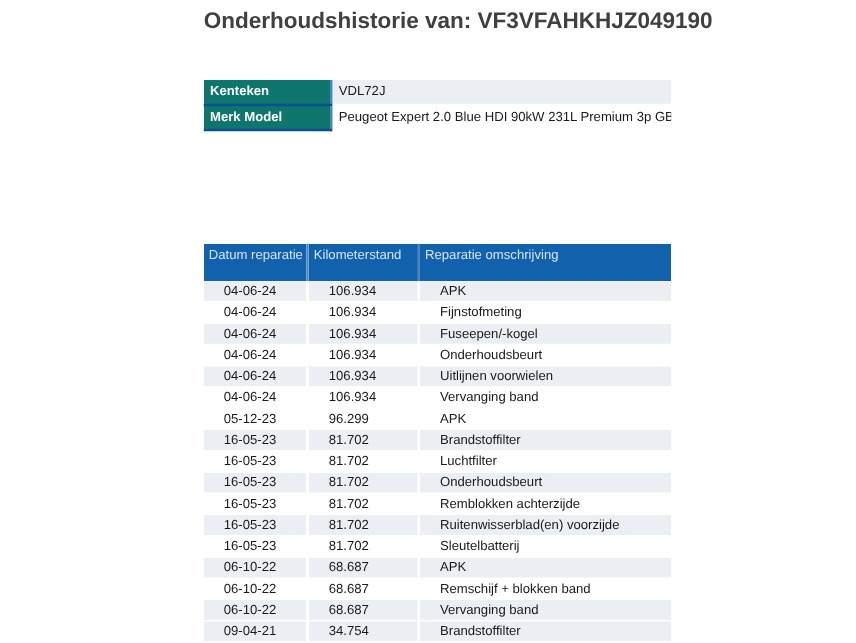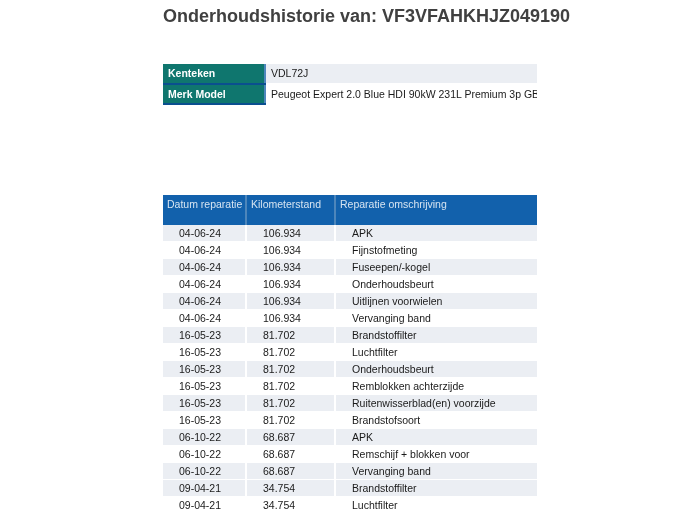--- a/index.html
+++ b/index.html
@@ -162,20 +162,25 @@
       <tr class="alt">
         <td>04-06-24</td>
         <td>106.934</td>
         <td>Uitlijnen voorwielen</td>
       </tr>
       <tr>
         <td>04-06-24</td>
         <td>106.934</td>
         <td>Vervanging band</td>
       </tr>
+      <tr>
+        <td>05-12-23</td>
+        <td>96.299</td>
+        <td>APK</td>
+      </tr>
       <tr class="alt">
         <td>16-05-23</td>
         <td>81.702</td>
         <td>Brandstoffilter</td>
       </tr>
       <tr>
         <td>16-05-23</td>
         <td>81.702</td>
         <td>Luchtfilter</td>
       </tr>
@@ -190,31 +195,31 @@
         <td>Remblokken achterzijde</td>
       </tr>
       <tr class="alt">
         <td>16-05-23</td>
         <td>81.702</td>
         <td>Ruitenwisserblad(en) voorzijde</td>
       </tr>
       <tr>
         <td>16-05-23</td>
         <td>81.702</td>
-        <td>Brandstofsoort</td>
+        <td>Sleutelbatterij</td>
       </tr>
       <tr class="alt">
         <td>06-10-22</td>
         <td>68.687</td>
         <td>APK</td>
       </tr>
       <tr>
         <td>06-10-22</td>
         <td>68.687</td>
-        <td>Remschijf + blokken voor</td>
+        <td>Remschijf + blokken band</td>
       </tr>
       <tr class="alt">
         <td>06-10-22</td>
         <td>68.687</td>
         <td>Vervanging band</td>
       </tr>
       <tr class="alt">
         <td>09-04-21</td>
         <td>34.754</td>
         <td>Brandstoffilter</td>

